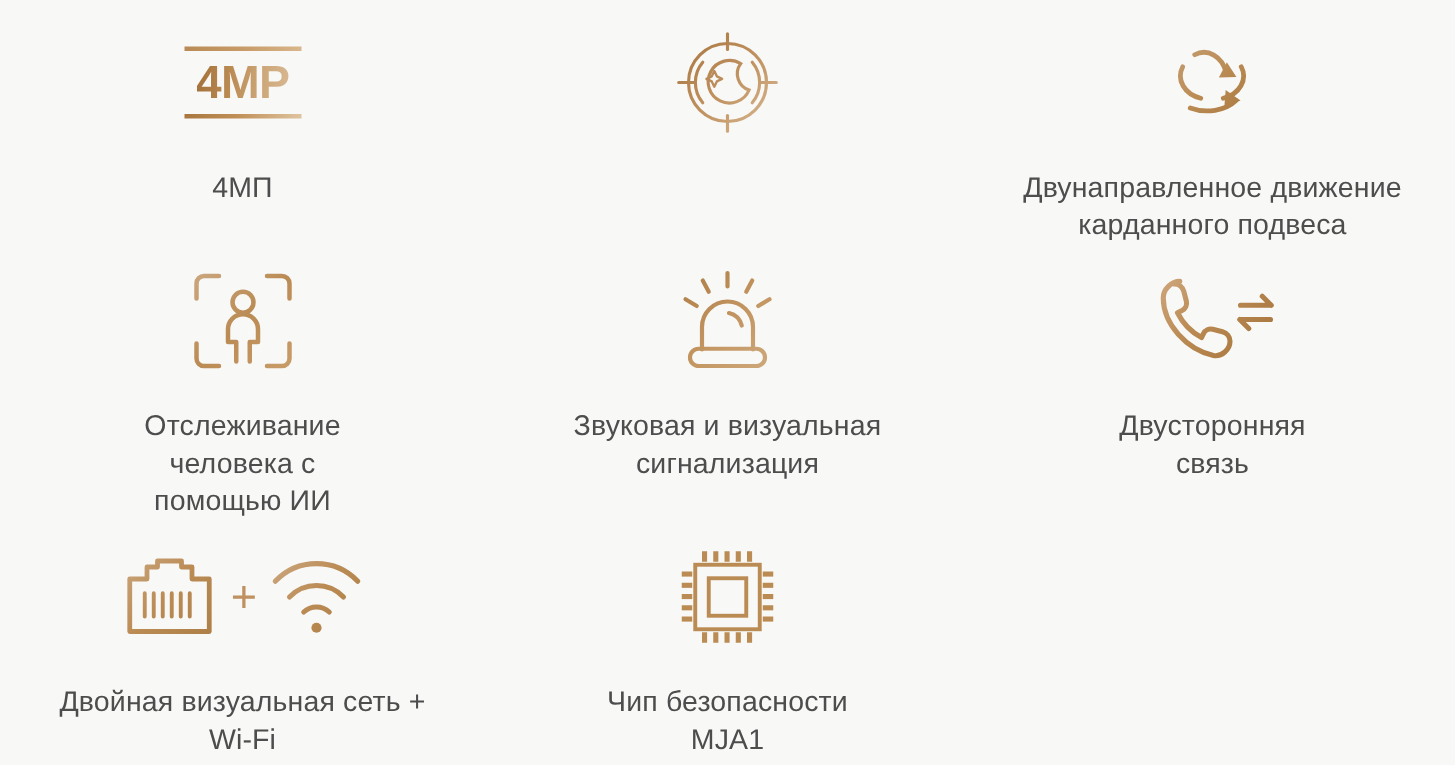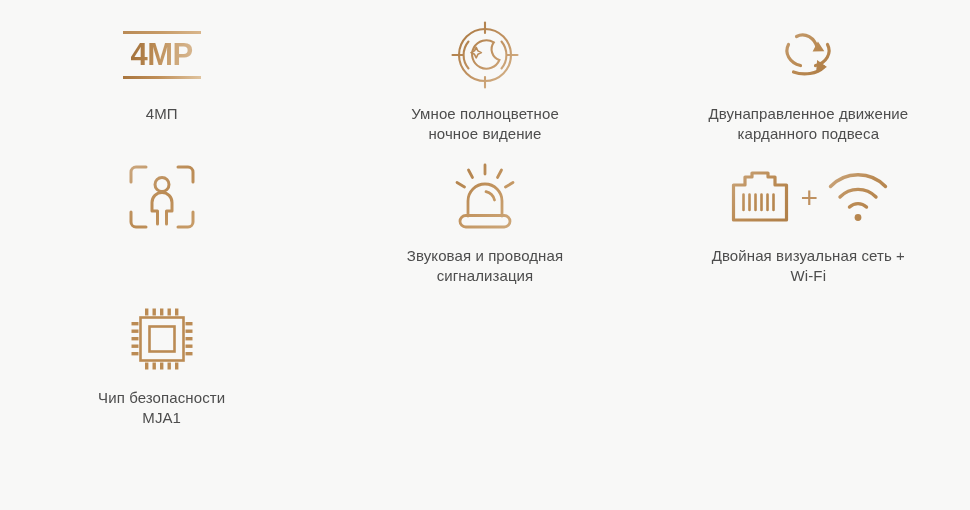--- a/index.html
+++ b/index.html
@@ -30,24 +30,24 @@
     padding-top: 14px;
     box-sizing: border-box;
   }
   .icon-wrap {
     height: 74px;
     display: flex;
     align-items: center;
     justify-content: center;
   }
   .feature-label {
-    margin-top: 12px;
+    margin-top: 21px;
     text-align: center;
     color: #4d4d4d;
-    font-size: 15px;
+    font-size: 19px;
     line-height: 1.32;
     letter-spacing: 0.1px;
     white-space: pre-line;
     max-width: 300px;
   }
   
   .mp-badge {
     display: flex;
     flex-direction: column;
     align-items: center;
@@ -121,22 +121,20 @@
           <path d="M39 61 L39 71.5"></path>
           <path d="M6.5 39 L17 39"></path>
           <path d="M61 39 L71.5 39"></path>
           <path d="M22.5 52.5 A21 21 0 0 1 22.5 25.5"></path>
           <path d="M55.5 25.5 A21 21 0 0 1 55.5 52.5"></path>
           <path d="M47.8 26.4 a14.2 14.2 0 1 0 5.6 17.6 11.4 11.4 0 0 1 -5.6 -17.6 z"></path>
           <path d="M30.2 31.4 l1.7 3.5 3.5 1.7 -3.5 1.7 -1.7 3.5 -1.7 -3.5 -3.5 -1.7 3.5 -1.7 z" stroke-width="1.6" stroke-linejoin="round"></path>
         </g>
       </svg>
     </div>
-    <div class="feature-label">Умное полноцветное
-ночное видение</div>
   </div>
 
   <div class="feature-cell">
     <div class="icon-wrap">
       <svg width="78" height="74" viewBox="0 0 78 74" fill="none">
         <defs>
           <linearGradient id="gGm" x1="10" y1="8" x2="68" y2="66" gradientUnits="userSpaceOnUse">
             <stop offset="0" stop-color="#c6a177"></stop>
             <stop offset="0.5" stop-color="#bb8b54"></stop>
             <stop offset="1" stop-color="#a8763f"></stop>
@@ -172,20 +170,23 @@
         <g stroke="url(#gPt)" stroke-width="3" stroke-linecap="round" fill="none">
           <path d="M6 22 L6 12 A5 5 0 0 1 11 7 L21 7"></path>
           <path d="M53 7 L63 7 A5 5 0 0 1 68 12 L68 22"></path>
           <path d="M6 52 L6 62 A5 5 0 0 0 11 67 L21 67"></path>
           <path d="M53 67 L63 67 A5 5 0 0 0 68 62 L68 52"></path>
           <circle cx="37" cy="24.5" r="7"></circle>
           <path d="M27 42.5 A10 10 0 0 1 47 42.5 L47 51 L41.5 51 L41.5 64 M32.5 51 L27 51 L27 42.5 M32.5 51 L32.5 64" stroke-linejoin="round"></path>
         </g>
       </svg>
     </div>
+    <div class="feature-label">Отслеживание
+человека с
+помощью ИИ</div>
   </div>
 
   <div class="feature-cell">
     <div class="icon-wrap">
       <svg width="74" height="74" viewBox="0 0 74 74" fill="none">
         <defs>
           <linearGradient id="gAl" x1="10" y1="8" x2="64" y2="66" gradientUnits="userSpaceOnUse">
             <stop offset="0" stop-color="#b0804a"></stop>
             <stop offset="0.5" stop-color="#c2945f"></stop>
             <stop offset="1" stop-color="#cda779"></stop>
@@ -196,24 +197,44 @@
           <path d="M20.5 10 L24.5 17.5"></path>
           <path d="M53.5 10 L49.5 17.5"></path>
           <path d="M9 22.5 L16.5 27"></path>
           <path d="M65 22.5 L57.5 27"></path>
           <path d="M20 56 L20 41 A17 17 0 0 1 54 41 L54 56" stroke-linejoin="round"></path>
           <rect x="12" y="55.5" width="50" height="11.5" rx="5.75"></rect>
           <path d="M46.5 40 A11.5 11.5 0 0 0 38 31.7"></path>
         </g>
       </svg>
     </div>
-    <div class="feature-label">Звуковая и проводная
+    <div class="feature-label">Звуковая и визуальная
 сигнализация</div>
   </div>
 
+  <div class="feature-cell">
+    <div class="icon-wrap">
+      <svg width="86" height="70" viewBox="0 0 86 70" fill="none">
+        <defs>
+          <linearGradient id="gPh" x1="6" y1="6" x2="70" y2="64" gradientUnits="userSpaceOnUse">
+            <stop offset="0" stop-color="#cfa87f"></stop>
+            <stop offset="0.45" stop-color="#bb8b54"></stop>
+            <stop offset="1" stop-color="#a8763f"></stop>
+          </linearGradient>
+        </defs>
+        <g stroke="url(#gPh)" stroke-width="3.4" stroke-linecap="round" stroke-linejoin="round" fill="none">
+          <path d="M21.5 8.5 C16 8.5 10.5 14 10.5 19.5 C10.5 37 26 54 44 58 C49.5 59 55 54 55 48.5 C55 45.5 53 43 50 42.2 L43.5 40.5 C41 39.9 38.4 41.1 37.3 43.4 L36 46 C28.5 42 23.5 36.5 20 29.5 L23 28 C25.3 26.9 26.5 24.3 25.9 21.8 L24.2 15.3 C23.4 12.3 20.9 10.3 18 10.3"></path>
+          <path d="M62 24.5 L82 24.5 M76.5 18.5 L82.5 24.5"></path>
+          <path d="M82 34 L62 34 M67.5 40 L61.5 34"></path>
+        </g>
+      </svg>
+    </div>
+    <div class="feature-label">Двусторонняя
+связь</div>
+  </div>
 
   <div class="feature-cell">
     <div class="icon-wrap row3-wide">
       <span>
         <svg width="64" height="58" viewBox="0 0 64 58" fill="none">
           <defs>
             <linearGradient id="gEt" x1="4" y1="4" x2="58" y2="52" gradientUnits="userSpaceOnUse">
               <stop offset="0" stop-color="#c9a47a"></stop>
               <stop offset="0.5" stop-color="#bb8b54"></stop>
               <stop offset="1" stop-color="#b08049"></stop>

